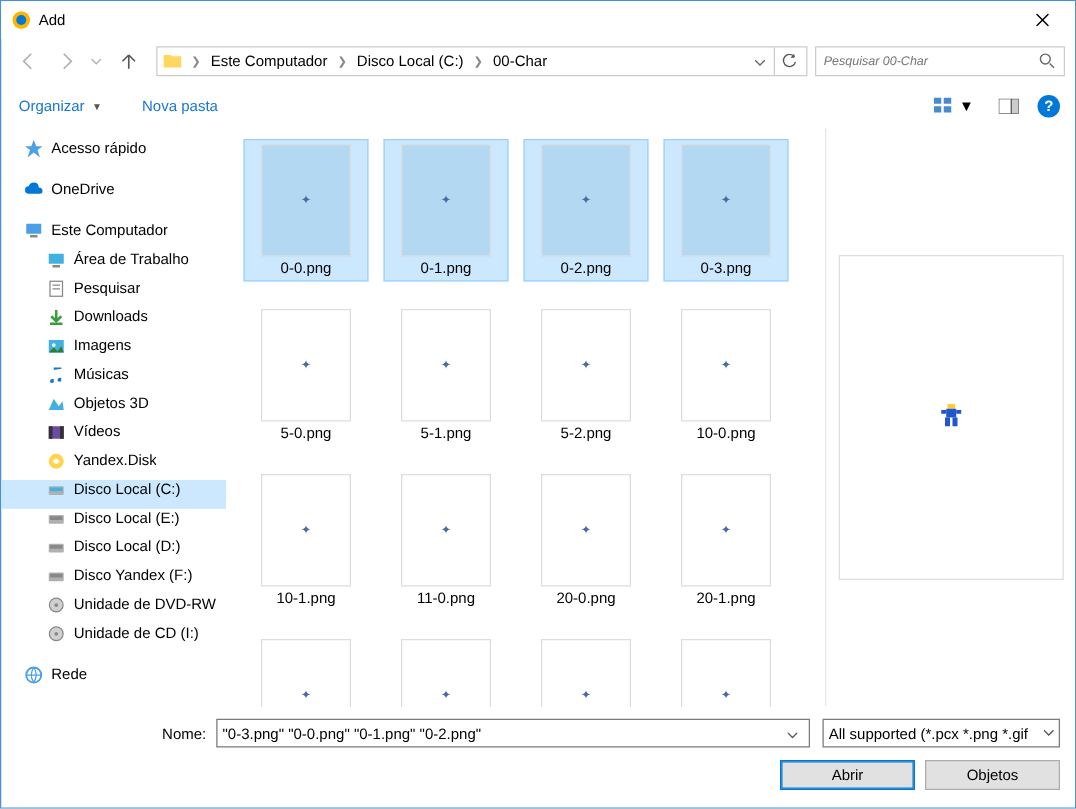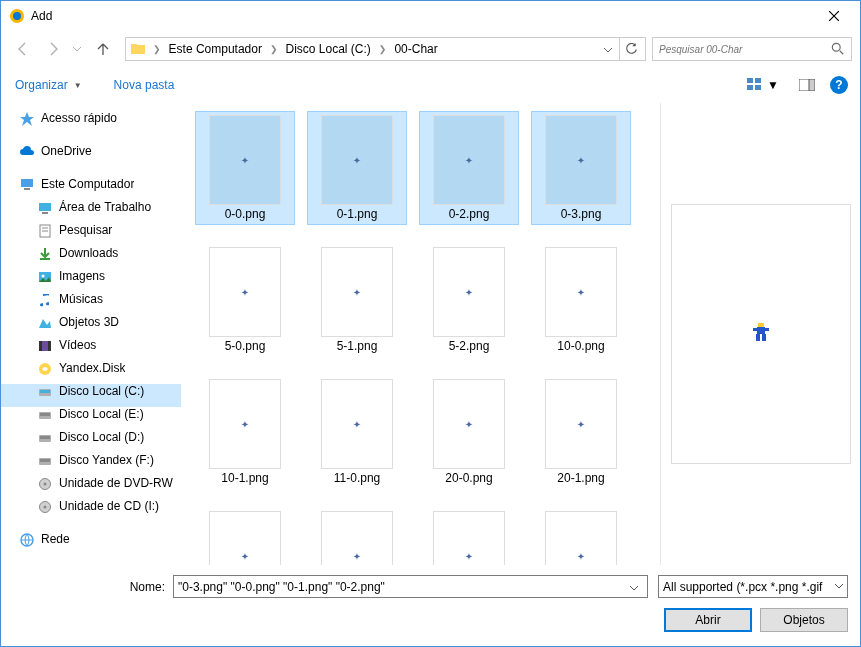--- a/index.html
+++ b/index.html
@@ -50,21 +50,21 @@
 .preview-box { width: 180px; height: 260px; border: 1px solid #ddd; display: flex; align-items: center; justify-content: center; }
 .bottom { padding: 10px 12px 14px 12px; display: flex; flex-direction: column; gap: 10px; }
 .row1 { display: flex; align-items: center; }
 .name-lbl { width: 160px; text-align: right; padding-right: 8px; }
 .name-input { flex: 1; height: 23px; border: 1px solid #7a7a7a; display: flex; align-items: center; padding: 0 4px; }
 .name-input input { flex: 1; border: none; outline: none; font-size: 12px; }
 .name-drop { width: 18px; text-align: center; color: #555; }
 .filter-box { width: 190px; height: 23px; border: 1px solid #7a7a7a; display: flex; align-items: center; margin-left: 10px; padding: 0 4px; }
 .filter-box .txt { flex: 1; white-space: nowrap; overflow: hidden; }
 .row2 { display: flex; justify-content: flex-end; gap: 8px; }
-.btn { width: 88px; height: 24px; border: 1px solid #adadad; background: #e1e1e1; display: flex; align-items: center; justify-content: center; cursor: default; }
+.btn { width: 108px; height: 24px; border: 1px solid #adadad; background: #e1e1e1; display: flex; align-items: center; justify-content: center; cursor: default; }
 .btn.primary { border: 1px solid #0078d7; box-shadow: inset 0 0 0 1px #0078d7; }
 ::-webkit-scrollbar { width: 17px; }
 ::-webkit-scrollbar-track { background: #f0f0f0; }
 ::-webkit-scrollbar-thumb { background: #c2c2c2; }
 </style>
 </head>
 <body>
 
 <div class="window">
   <div class="titlebar">

